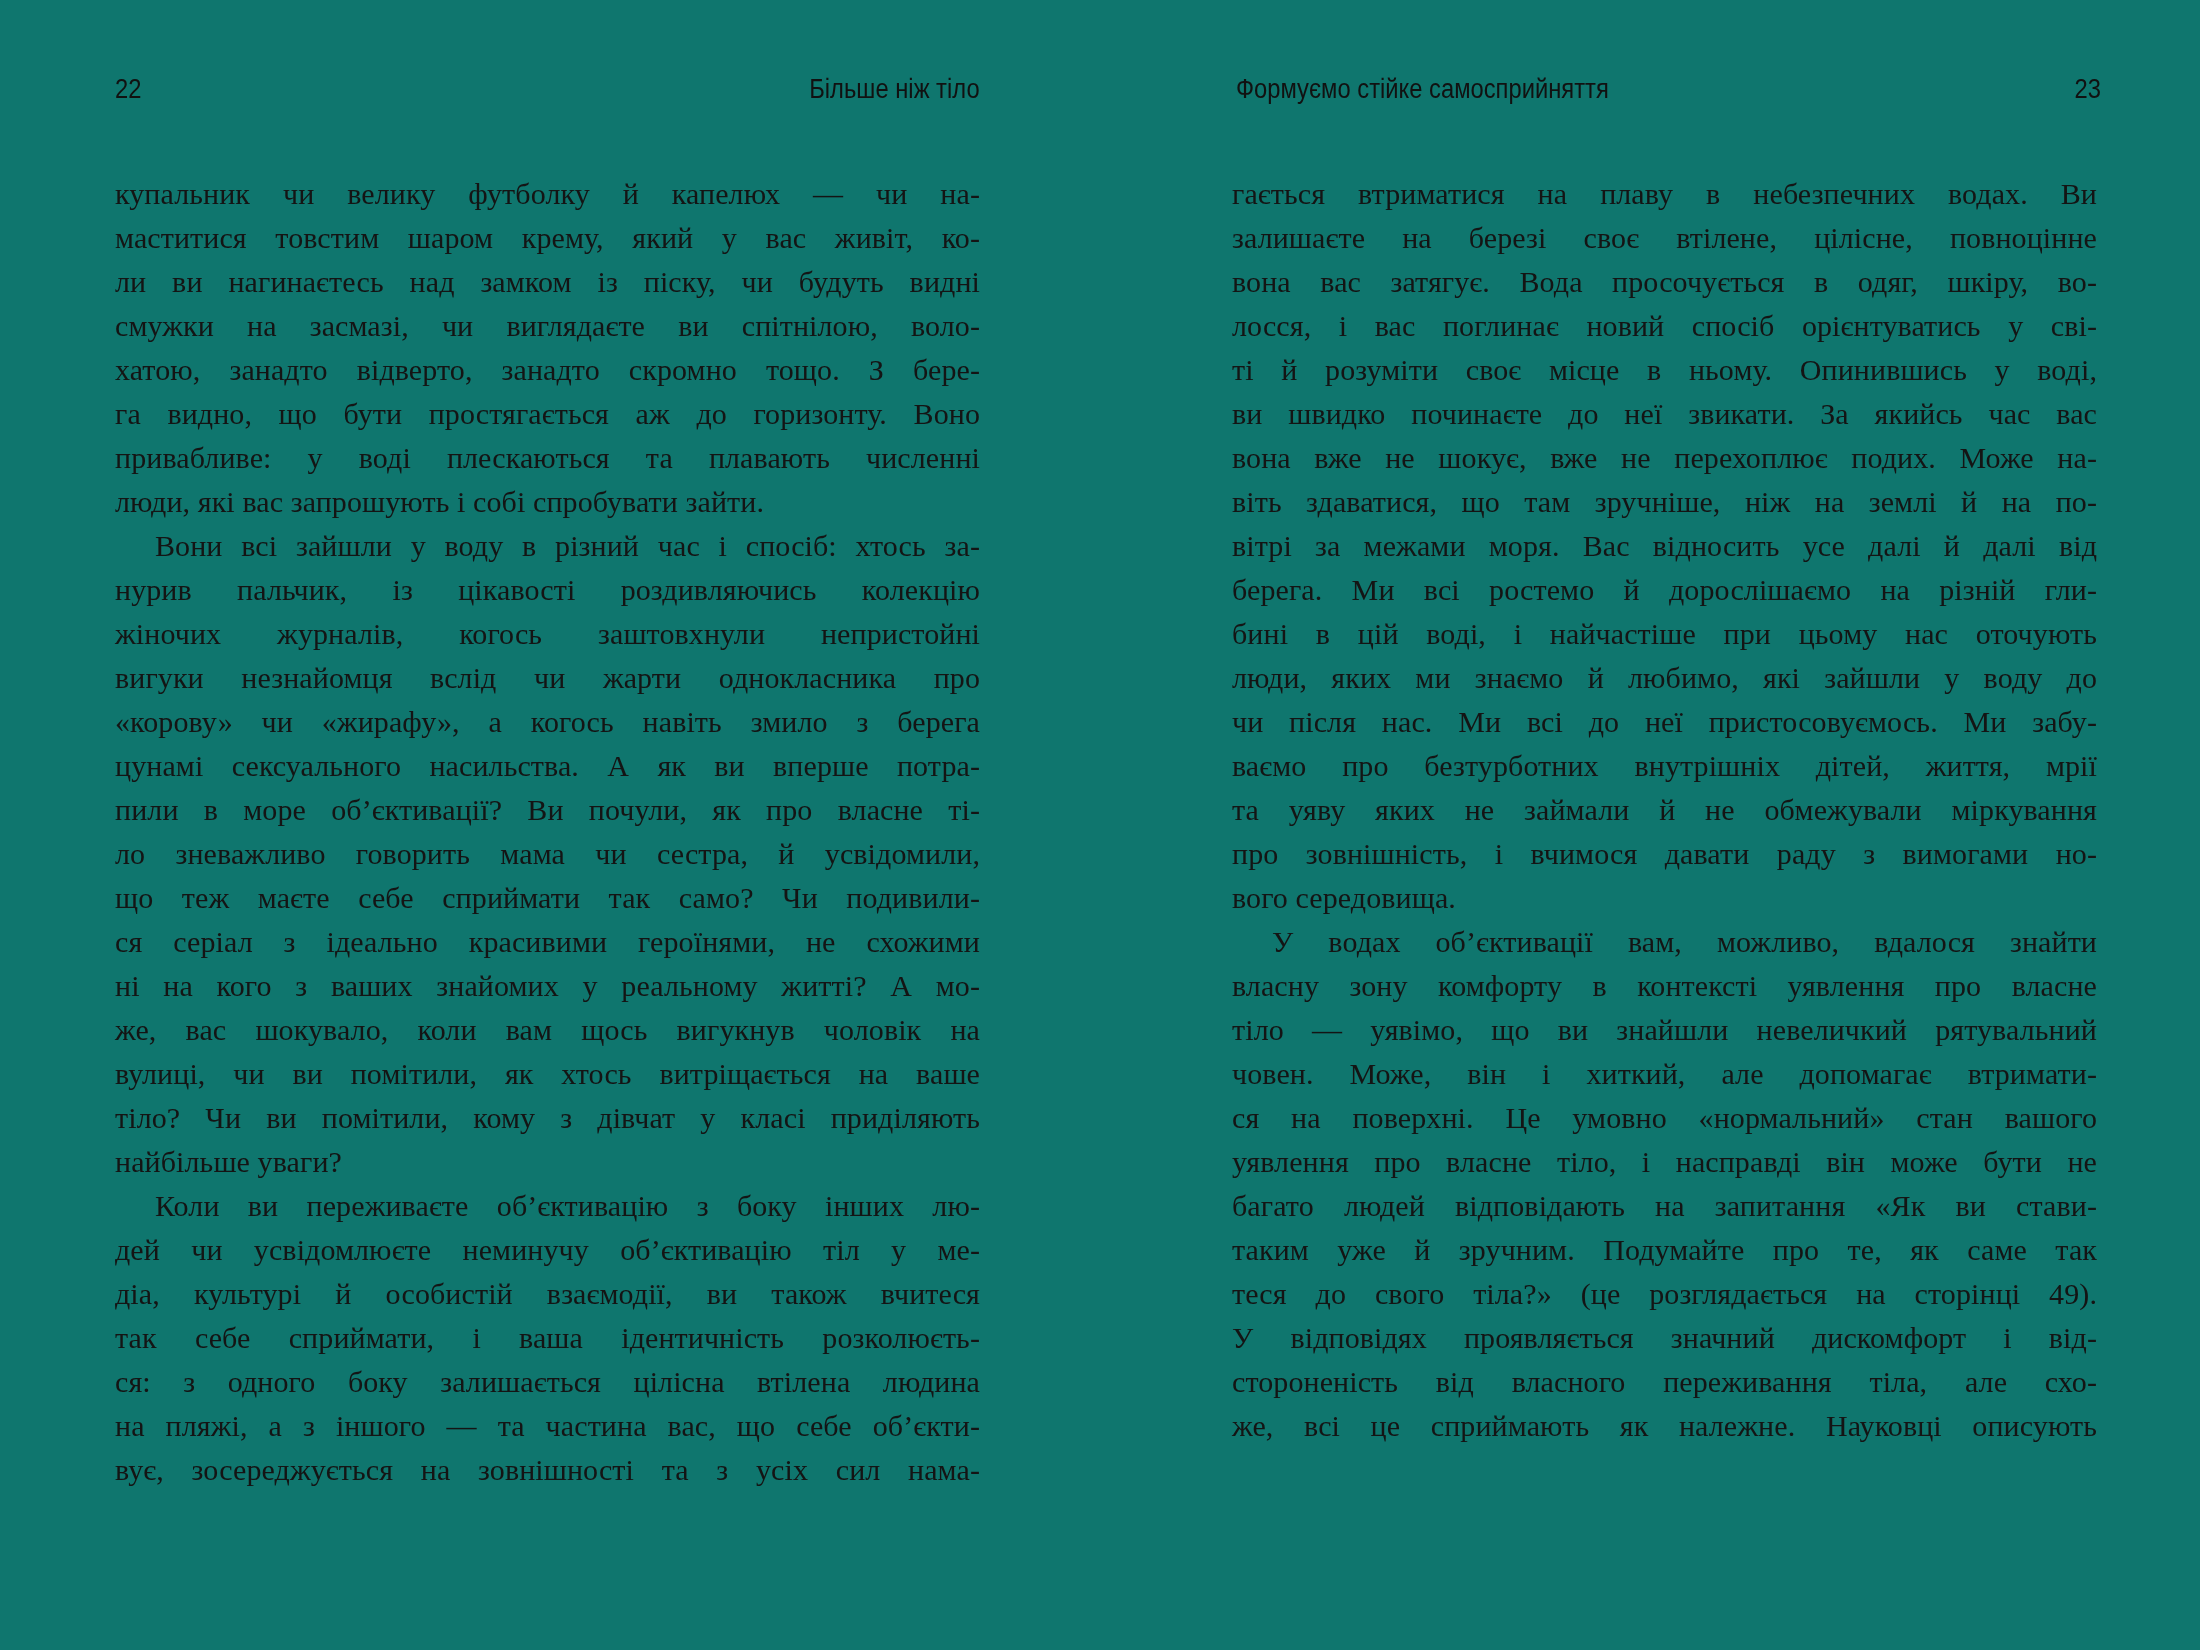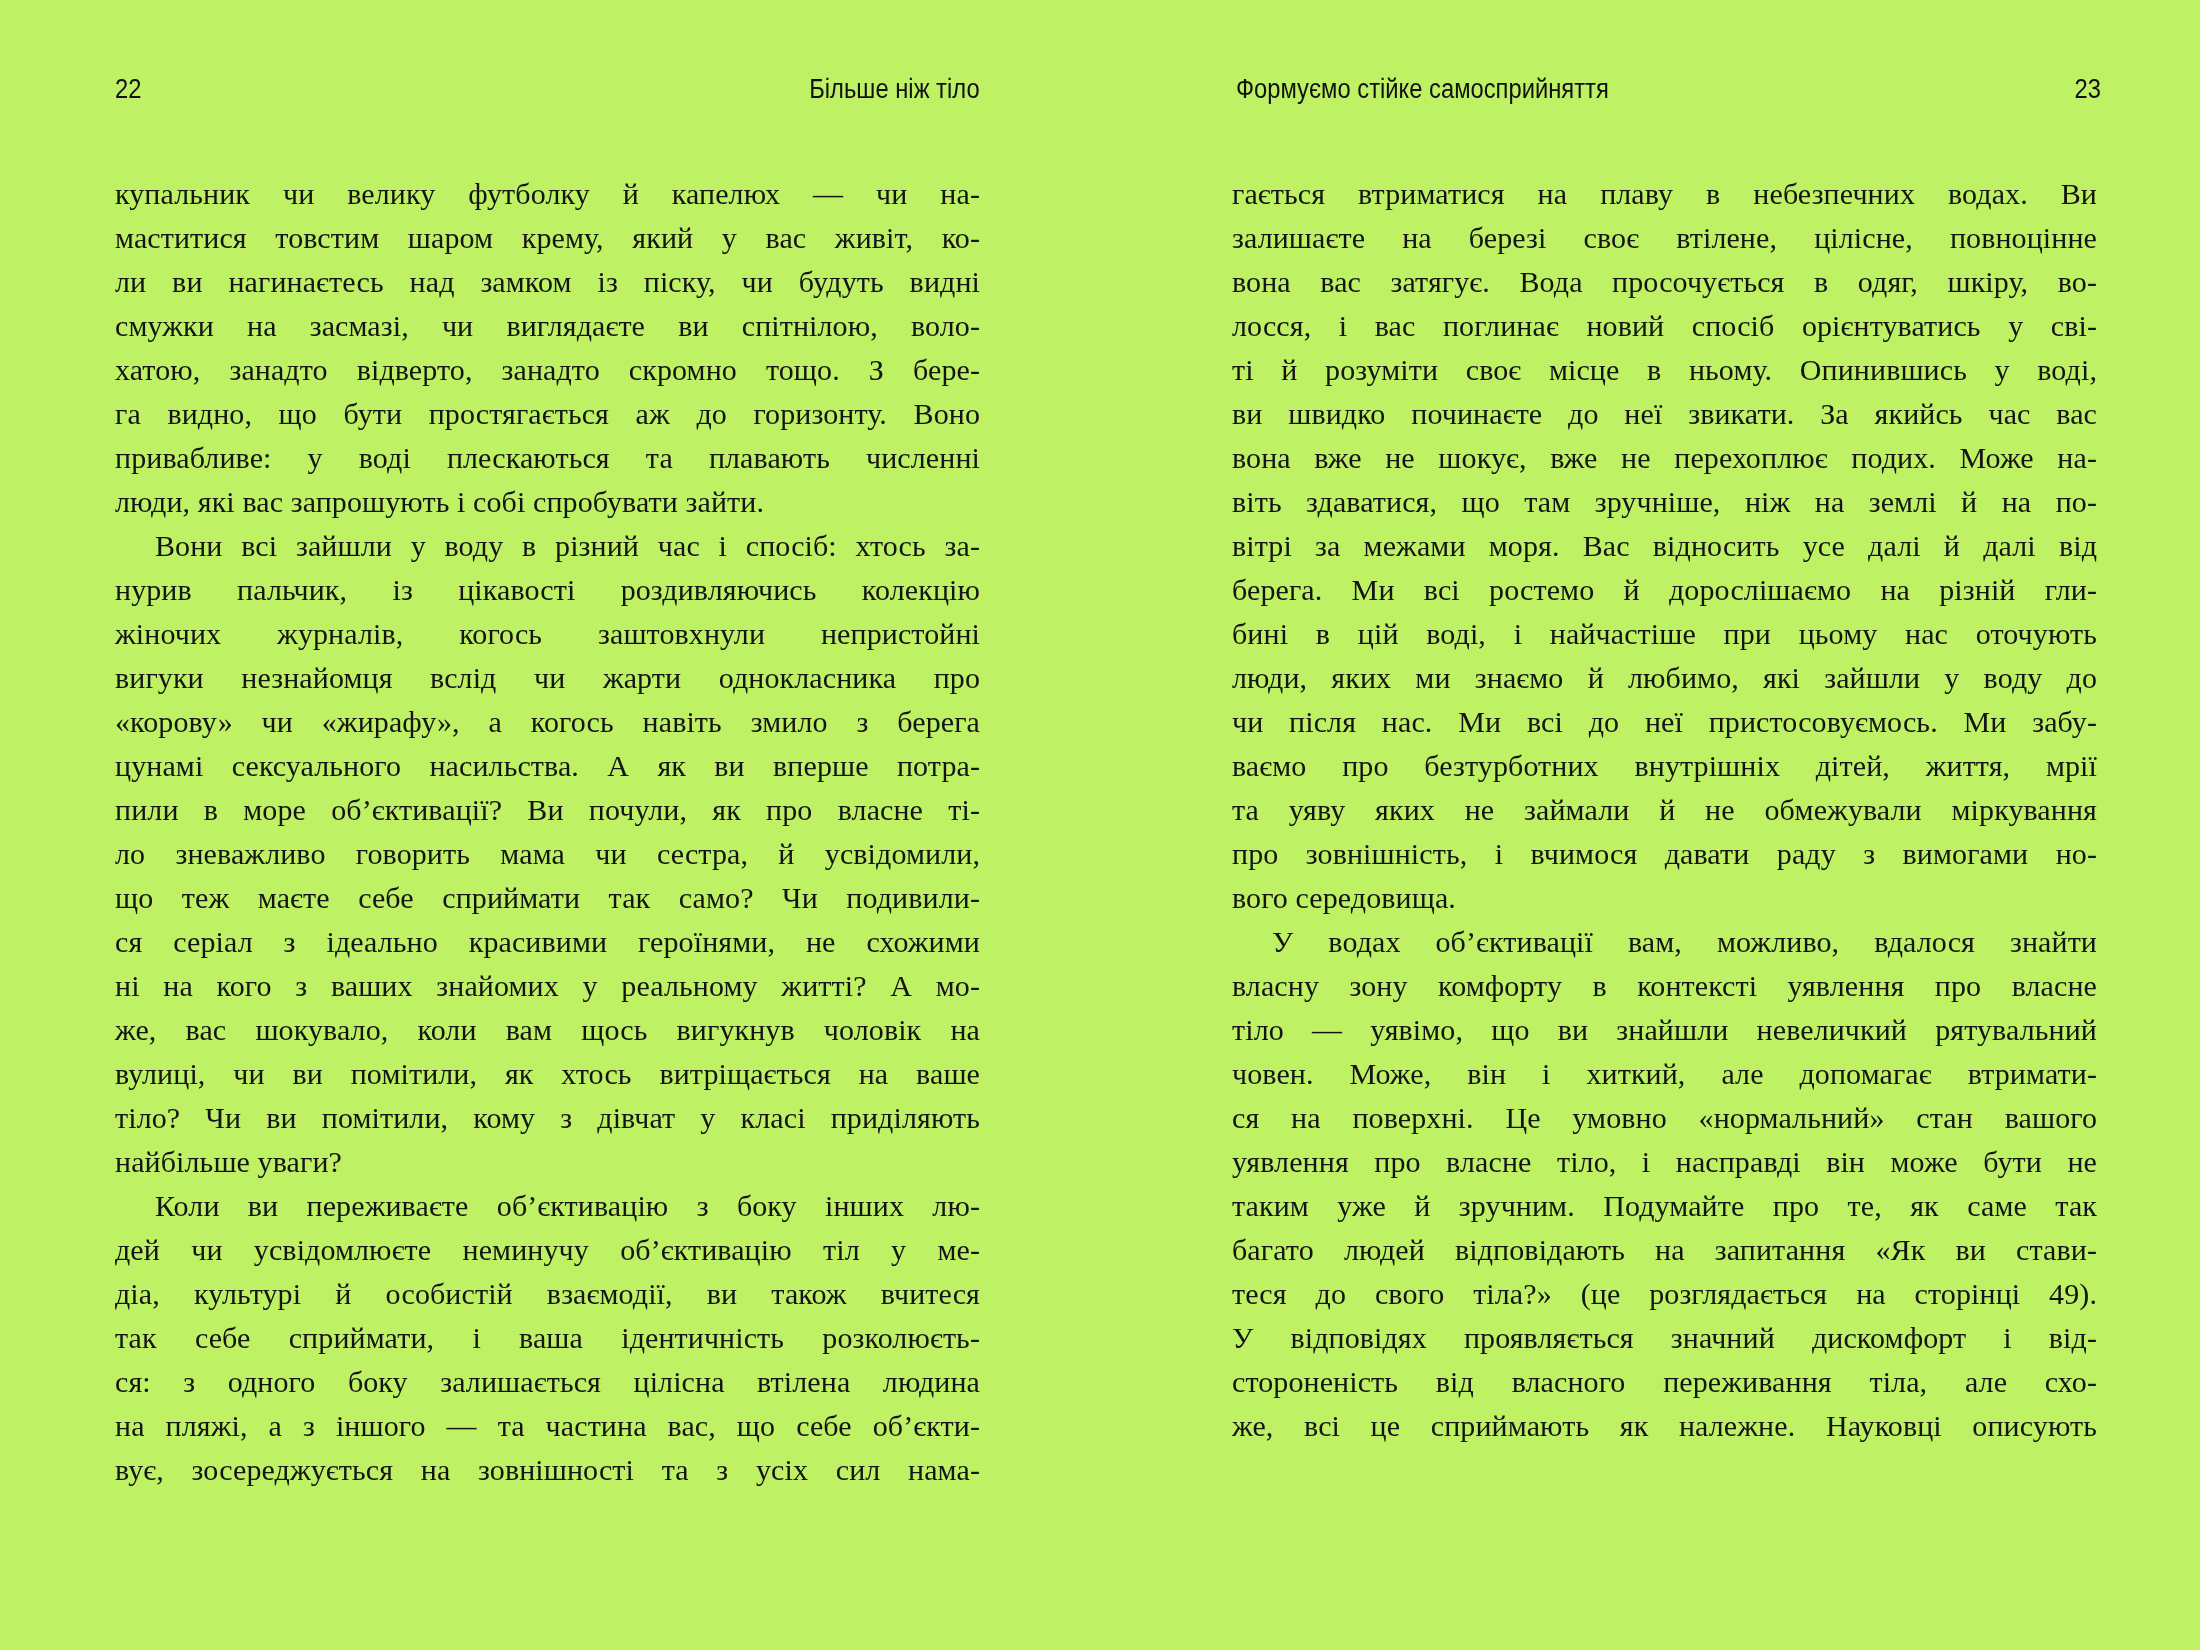--- a/index.html
+++ b/index.html
@@ -13,21 +13,21 @@
     position: relative;
     overflow: hidden;
     font-family: "Liberation Serif", serif;
     color: #141414;
   }
   .page {
     position: absolute;
     top: 0;
     width: 1100px;
     height: 1650px;
-    background: #bef264;
+    background: #0f766e;
   }
   .page-left  { left: 0; }
   .page-right { left: 1100px; }
 
   .running-header {
     position: absolute;
     top: 74px;
     left: 115px;
     width: 865px;
     display: flex;
@@ -132,22 +132,22 @@
         <div class="line">ваємо про безтурботних внутрішніх дітей, життя, мрії</div>
         <div class="line">та уяву яких не займали й не обмежували міркування</div>
         <div class="line">про зовнішність, і вчимося давати раду з вимогами но-</div>
         <div class="line para-end">вого середовища.</div>
         <div class="line indent">У водах об’єктивації вам, можливо, вдалося знайти</div>
         <div class="line">власну зону комфорту в контексті уявлення про власне</div>
         <div class="line">тіло — уявімо, що ви знайшли невеличкий рятувальний</div>
         <div class="line">човен. Може, він і хиткий, але допомагає втримати-</div>
         <div class="line">ся на поверхні. Це умовно «нормальний» стан вашого</div>
         <div class="line">уявлення про власне тіло, і насправді він може бути не</div>
+        <div class="line">багато людей відповідають на запитання «Як ви стави-</div>
         <div class="line">таким уже й зручним. Подумайте про те, як саме так</div>
-        <div class="line">багато людей відповідають на запитання «Як ви стави-</div>
         <div class="line">теся до свого тіла?» (це розглядається на сторінці 49).</div>
         <div class="line">У відповідях проявляється значний дискомфорт і від-</div>
         <div class="line">стороненість від власного переживання тіла, але схо-</div>
         <div class="line">же, всі це сприймають як належне. Науковці описують</div>
       </div>
   </section>
 
 </div>
 
 </body></html>

